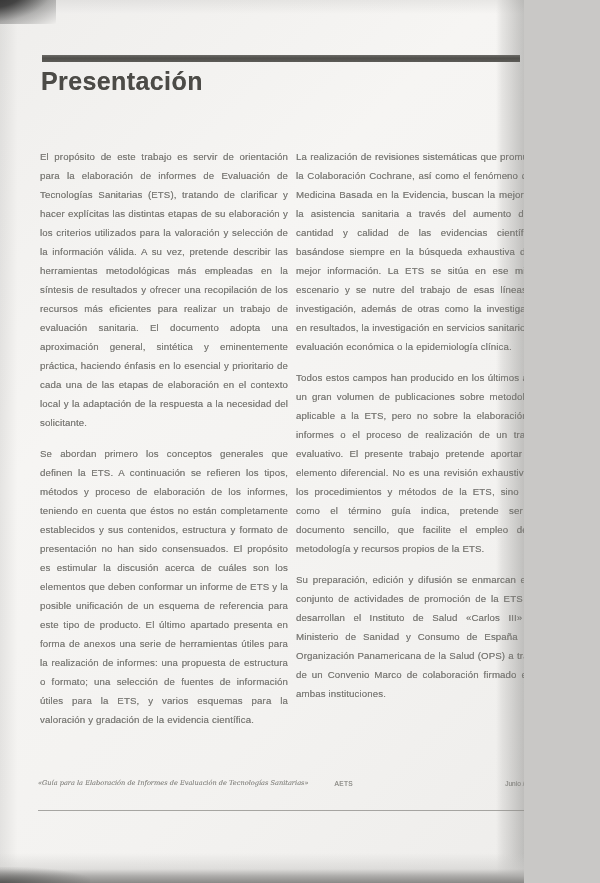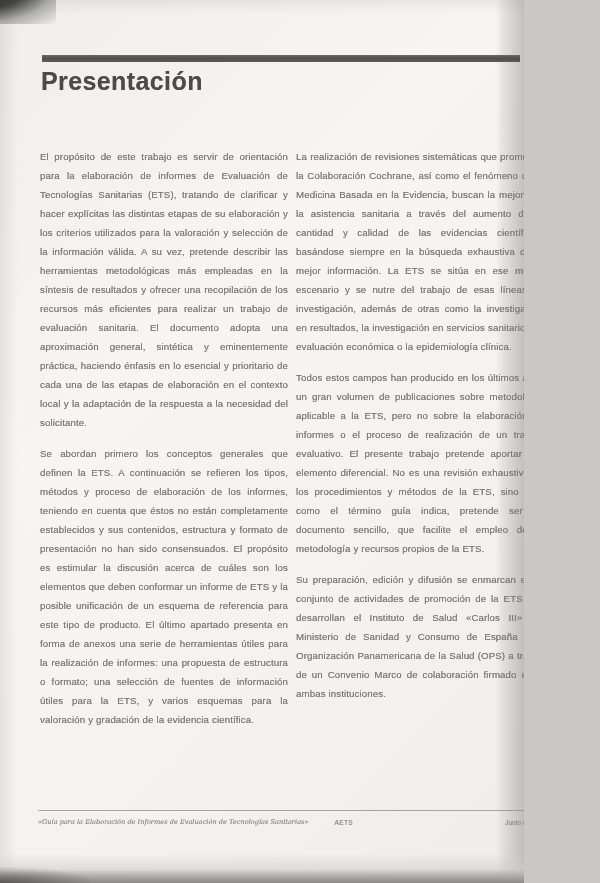--- a/index.html
+++ b/index.html
@@ -77,21 +77,21 @@
   .col p { margin: 0 0 12px 0; }
   
   .footer-rule {
     position: absolute;
     left: 38px; top: 810px;
     width: 519px; height: 1px;
     background: rgba(140,139,135,0.75);
   }
   .footer {
     position: absolute;
-    left: 38px; top: 818px;
+    left: 38px; top: 779px;
     width: 519px;
     display: flex;
     align-items: center;
     font-size: 6.6px;
     color: #8f8e8a;
     text-shadow: 0 0 0.5px rgba(143,142,138,0.8);
   }
   .footer-doc-title {
     font-family: "DejaVu Serif", serif;
     font-style: italic;

